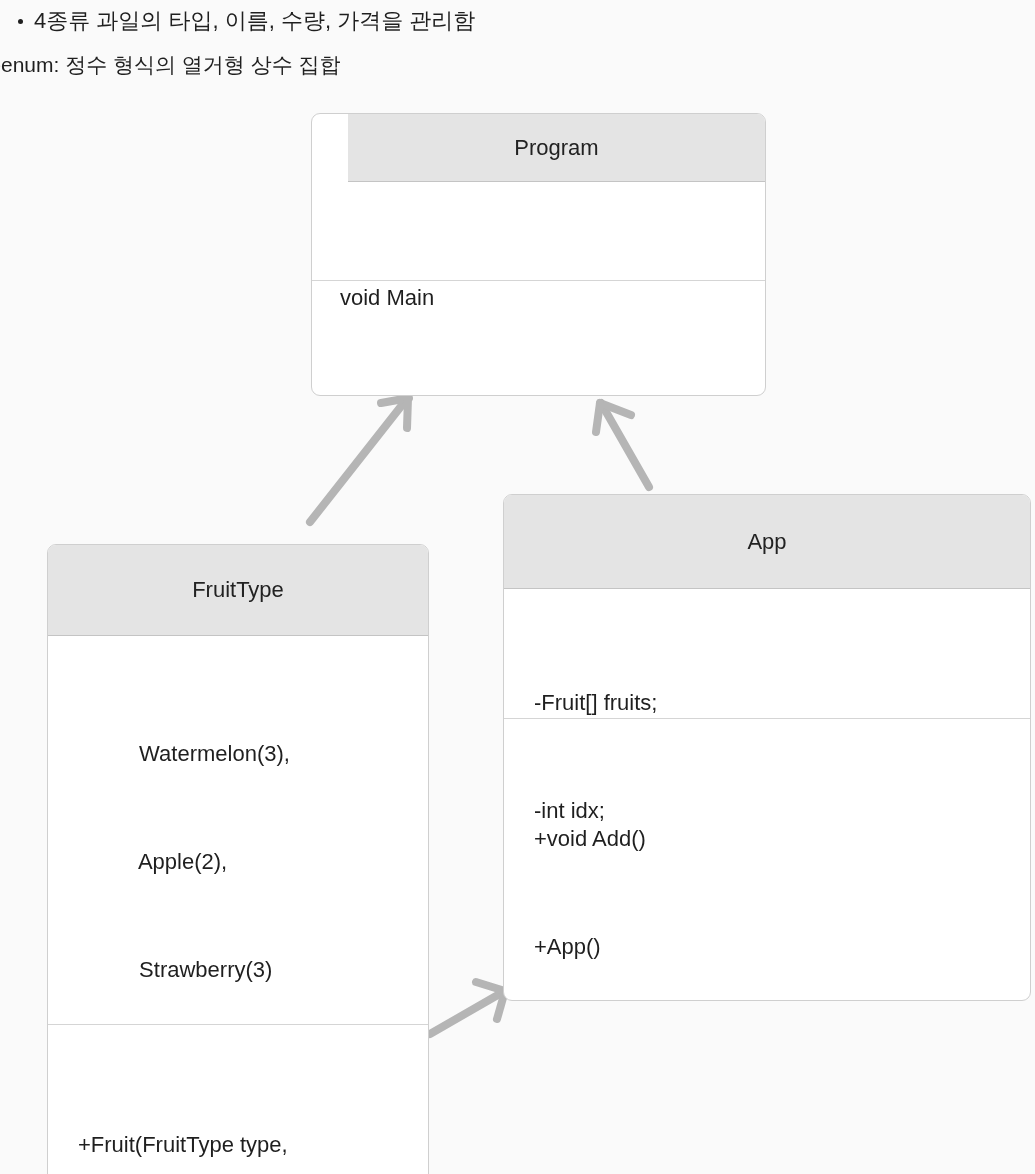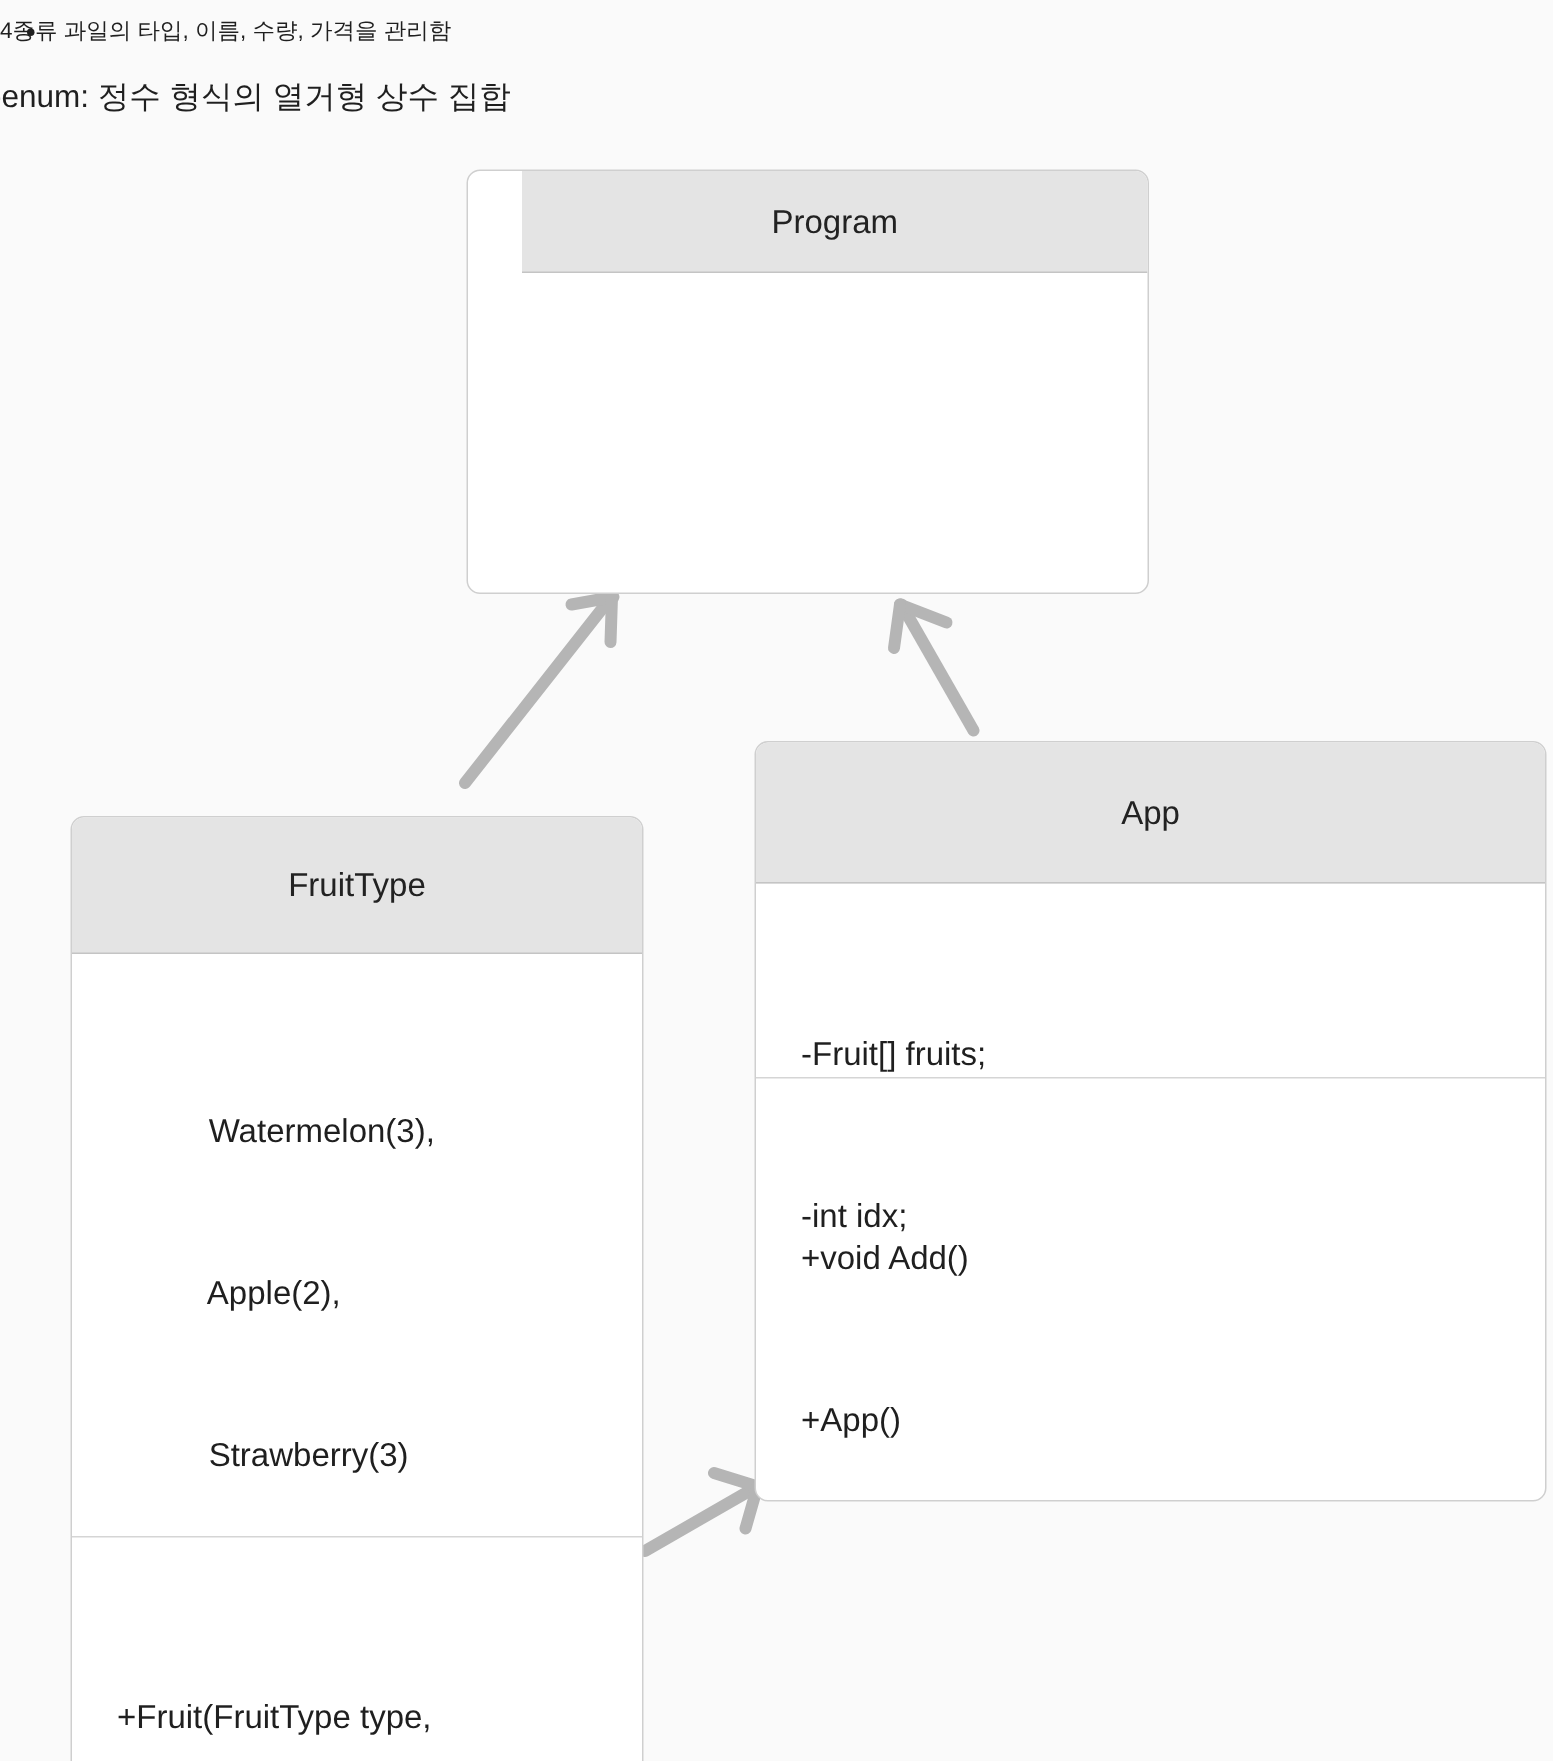--- a/index.html
+++ b/index.html
@@ -22,22 +22,23 @@
     position: absolute;
     left: 0;
     top: 0;
     width: 1035px;
   }
   .note-bullet {
     position: absolute;
     left: 0;
     top: 6px;
     width: 620px;
-    font-size: 15px;
+    font-size: 22px;
     line-height: 30px;
+    padding-left: 34px;
     box-sizing: border-box;
   }
   .note-bullet .dot {
     position: absolute;
     left: 18px;
     top: 13px;
     width: 5px;
     height: 5px;
     background: #1f1f1f;
     border-radius: 50%;
@@ -136,20 +137,23 @@
 
   <g fill="none" stroke="#b5b5b5" stroke-width="8" stroke-linecap="round" stroke-linejoin="round">
     <path d="M430 1034 L503 992"></path>
     <path d="M476 982 L505 991"></path>
     <path d="M505 991 L497 1019"></path>
   </g>
 </svg>
 
 <div class="uml-box" id="box-program">
   <div class="uml-header">Program</div>
+  <div class="uml-section sec-1">
+    <div class="uml-line">void Main</div>
+  </div>
   <div class="uml-section sec-2">
     
   </div>
 </div>
 
 <div class="uml-box" id="box-fruittype">
   <div class="uml-header">FruitType</div>
   <div class="uml-section sec-1">
     <div class="uml-line">          Watermelon(3),</div>
     <div class="uml-line">          Apple(2),</div>

